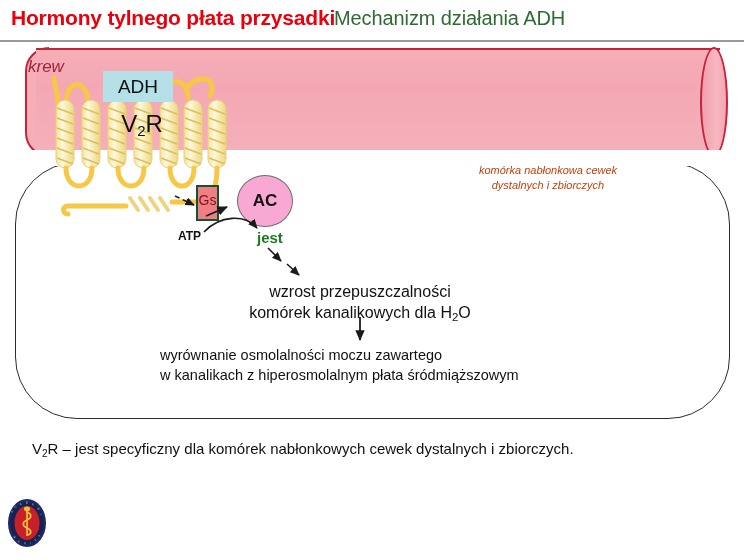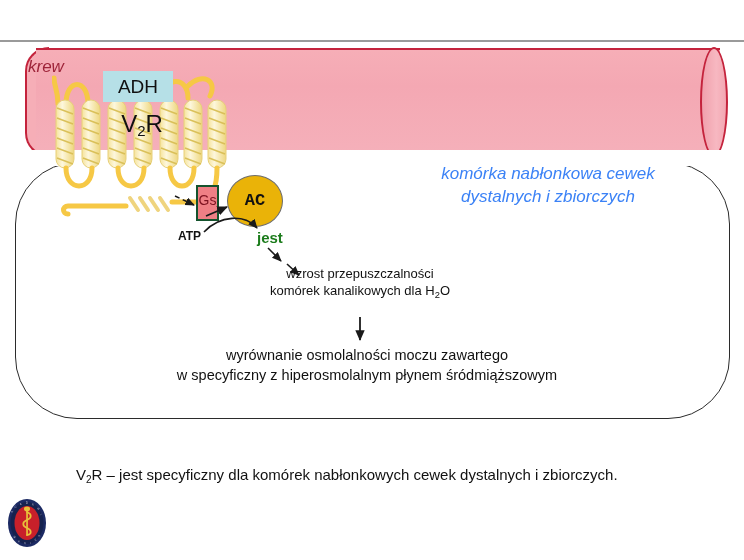--- a/index.html
+++ b/index.html
@@ -67,21 +67,21 @@
     border-radius:62px;
     box-sizing:border-box;
   }
   .cell-top-mask{
     position:absolute;left:18px;top:150px;width:708px;height:16px;
     background:#ffffff;
   }
   .cell-label{
     position:absolute;left:418px;top:163px;width:260px;
     text-align:center;
-    font-size:17px;font-style:italic;color:#3b82f6;line-height:1.35;
+    font-size:11px;font-style:italic;color:#c2410c;line-height:1.35;
   }
 
   
   .receptor{position:absolute;left:52px;top:56px;width:190px;height:170px;}
   .adh-box{
     position:absolute;left:103px;top:71px;width:70px;height:31px;
     background:#b6e0e7;
   }
   .adh-box span{
     display:block;text-align:center;line-height:31px;
@@ -96,62 +96,64 @@
   
   .gs-box{
     position:absolute;left:196px;top:185px;width:23px;height:36px;
     background:#ef7f85;border:2px solid #14532d;box-sizing:border-box;
   }
   .gs-box span{
     display:block;text-align:center;line-height:26px;
     font-size:14px;color:#7d1220;font-weight:normal;
   }
   .ac-circle{
-    position:absolute;left:227px;top:175px;width:54px;height:50px;
-    border:1.4px solid #6d6d6d;border-radius:50%;background:#eab308;font-family:Liberation Mono, monospace;
+    position:absolute;left:237px;top:175px;width:54px;height:50px;
+    border:1.4px solid #6d6d6d;border-radius:50%;background:#f9a8d4;
   }
   .ac-circle span{
     display:block;text-align:center;line-height:50px;
     font-size:17px;font-weight:bold;color:#111;
   }
   .atp-label{
     position:absolute;left:178px;top:229px;
     font-size:12px;font-weight:bold;color:#111;
   }
   .camp-label{
     position:absolute;left:257px;top:229px;
     font-size:15px;font-weight:bold;color:#1c7c1c;
   }
 
   
   .eff1{
-    position:absolute;left:180px;top:265px;width:360px;
-    text-align:center;font-size:13px;color:#111;line-height:1.32;
+    position:absolute;left:180px;top:281px;width:360px;
+    text-align:center;font-size:16px;color:#111;line-height:1.32;
   }
   .eff2{
-    position:absolute;left:152px;top:345px;width:430px;
-    text-align:center;font-size:14.5px;color:#111;line-height:1.38;
+    position:absolute;left:160px;top:345px;width:430px;
+    font-size:14.5px;color:#111;line-height:1.38;
   }
   sub{font-size:0.72em;vertical-align:-0.28em;}
 
   .caption{
-    position:absolute;left:32px;top:466px;
-    font-size:15px;color:#111;margin-left:44px;
+    position:absolute;left:32px;top:440px;
+    font-size:15px;color:#111;
   }
   .caption sub{font-size:10px;}
 
   
   .logo{position:absolute;left:6px;top:497px;width:42px;height:53px;}
 </style>
 </head>
 <body>
 
 <div id="slide">
 
   <div class="title-row">
+    <div class="title-main">Hormony tylnego płata przysadki</div>
+    <div class="title-sub">Mechanizm działania ADH</div>
   </div>
   <div class="title-rule"></div>
 
   <div class="vessel-cap-left"></div>
   <div class="vessel-body"></div>
   <div class="vessel-cap-right"></div>
   <div class="krew">krew</div>
 
   <div class="cell-body"></div>
   <div class="cell-top-mask"></div>
@@ -249,21 +251,21 @@
     <path d="M360,317 L360,340" stroke="#1a1a1a" stroke-width="1.8" fill="none" marker-end="url(#ah)"></path>
   </svg>
 
   <div class="eff1">
     <div>wzrost przepuszczalności</div>
     <div><span>komórek kanalikowych dla H</span><sub>2</sub><span>O</span></div>
   </div>
 
   <div class="eff2">
     <div>wyrównanie osmolalności moczu zawartego</div>
-    <div>w specyficzny z hiperosmolalnym płynem śródmiąższowym</div>
+    <div>w kanalikach z hiperosmolalnym płata śródmiąższowym</div>
   </div>
 
   <div class="caption"><span>V</span><sub>2</sub><span>R – jest specyficzny dla komórek nabłonkowych cewek dystalnych i zbiorczych.</span></div>
 
   <svg class="logo" viewBox="0 0 42 53" width="42" height="53">
     <ellipse cx="21" cy="26" rx="19" ry="24" fill="#1c2a63"></ellipse>
     <ellipse cx="21" cy="26" rx="16.5" ry="21" fill="#16224f"></ellipse>
     <ellipse cx="21" cy="26" rx="12.5" ry="17" fill="#c8202a"></ellipse>
     <g fill="#e8c23a">
       <rect x="20.2" y="13" width="1.7" height="26" rx="0.8"></rect>

